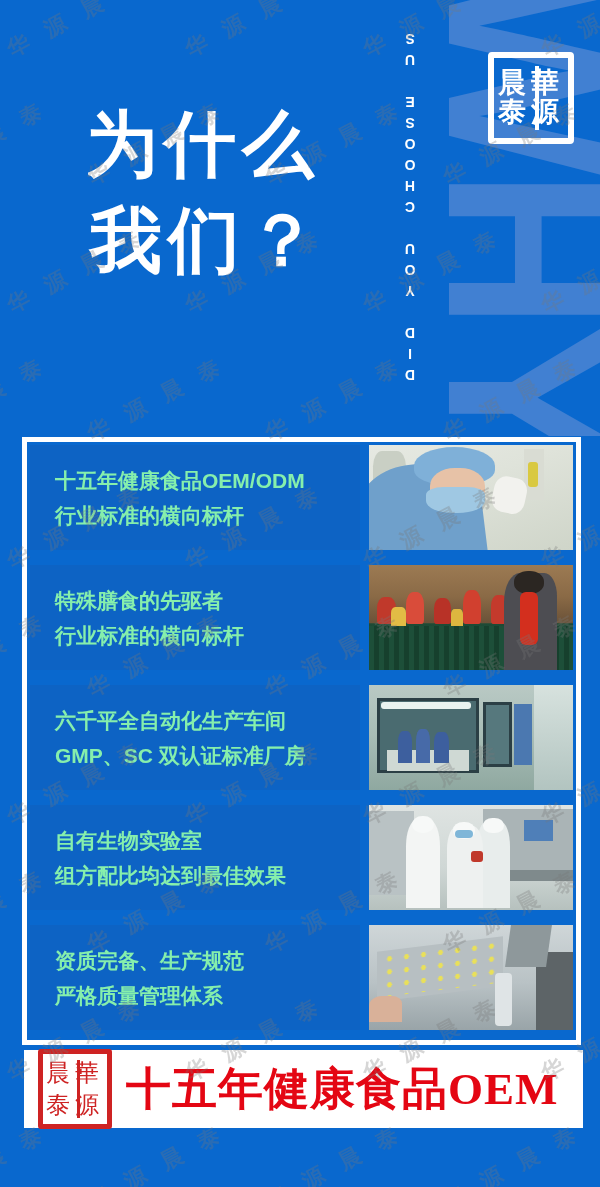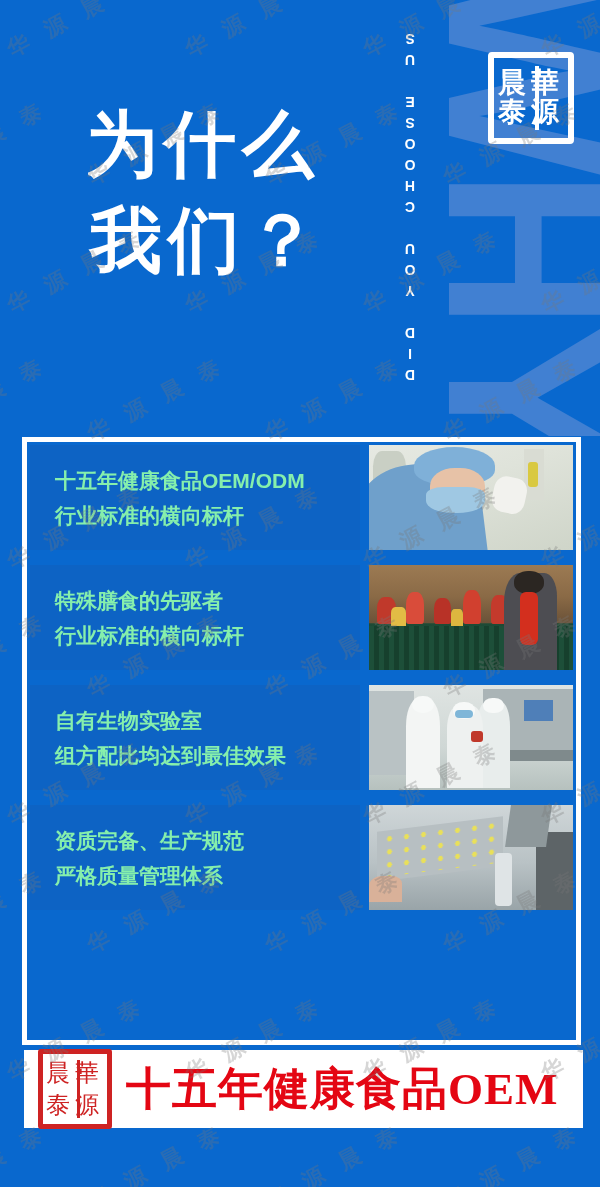--- a/index.html
+++ b/index.html
@@ -241,20 +241,37 @@
           <div class="r5"></div>
         <div class="y1"></div>
           <div class="y2"></div>
         <div class="tbl"></div>
         <div class="man"></div>
           <div class="head"></div>
           <div class="scarf"></div>
       </div>
     </div>
 
+    <div class="card">
+      <div class="card-text">
+        <div class="l">六千平全自动化生产车间</div>
+        <div class="l">GMP、SC 双认证标准厂房</div>
+      </div>
+      <div class="card-img ph3">
+        <div class="hall"></div>
+          <div class="door"></div>
+        <div class="win"></div>
+          <div class="win2"></div>
+        <div class="lamp"></div>
+        <div class="mach"></div>
+        <div class="w1"></div>
+          <div class="w2"></div>
+          <div class="w3"></div>
+      </div>
+    </div>
 
     <div class="card">
       <div class="card-text">
         <div class="l">自有生物实验室</div>
         <div class="l">组方配比均达到最佳效果</div>
       </div>
       <div class="card-img ph4">
         <div class="m1"></div>
           <div class="m2"></div>
           <div class="scr"></div>

